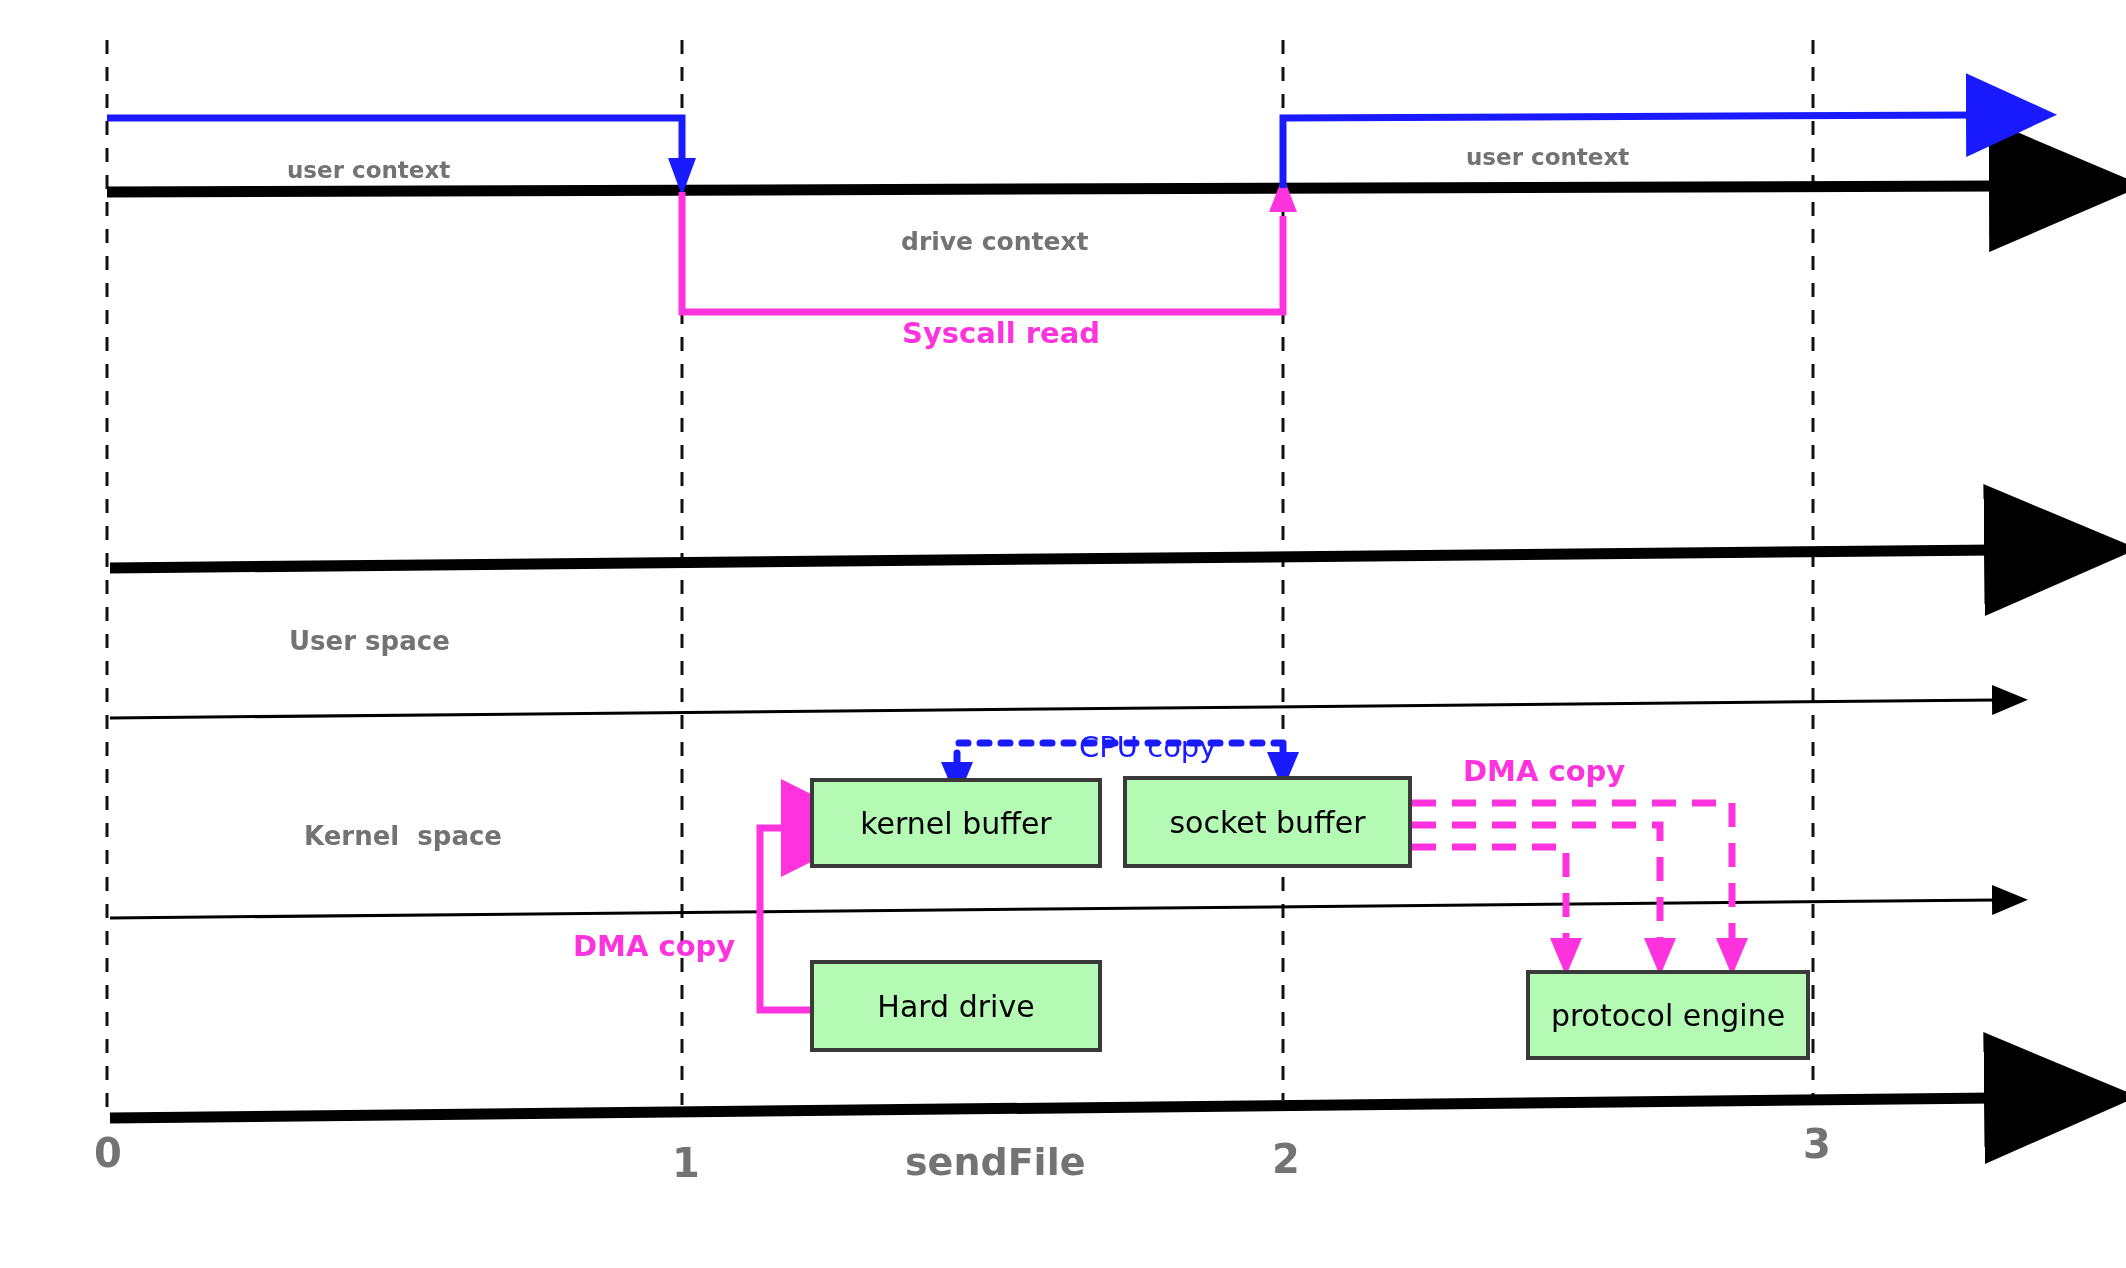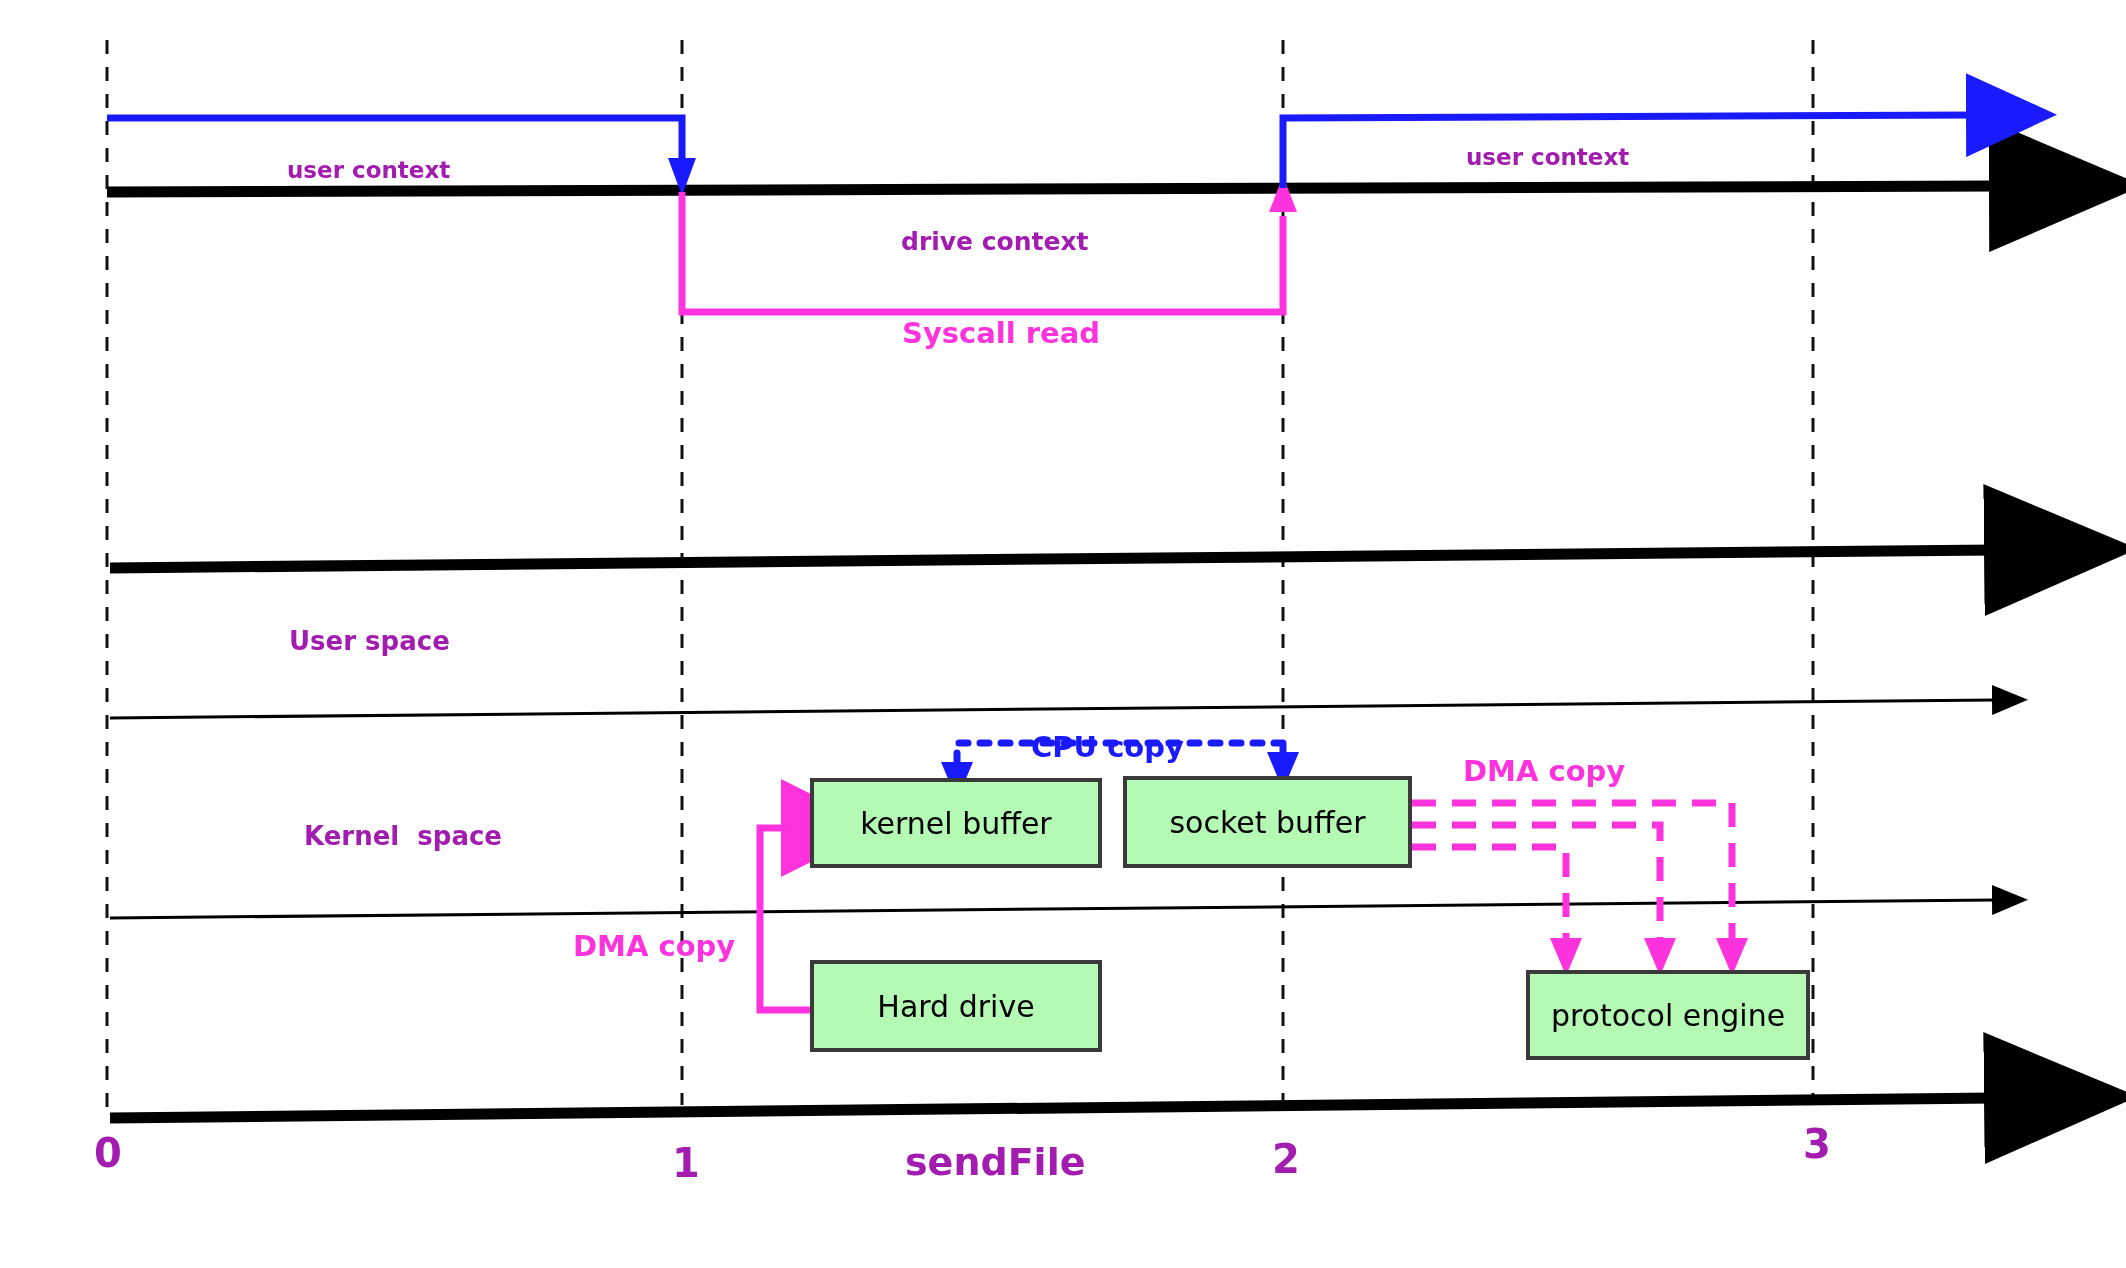--- a/index.html
+++ b/index.html
@@ -1,22 +1,22 @@
 <!DOCTYPE html>
 <html><head>
 <meta charset="utf-8">
 <style>
   html,body{margin:0;padding:0;background:#ffffff;}
   body{font-family:"DejaVu Sans","Liberation Sans",sans-serif;}
   #stage{position:relative;width:2126px;height:1268px;background:#ffffff;overflow:hidden;}
   svg.layer{position:absolute;left:0;top:0;width:2126px;height:1268px;}
   .lbl{position:absolute;white-space:pre;font-family:"DejaVu Sans","Liberation Sans",sans-serif;}
-  .lbl-black{color:#a21caf;font-weight:700;}
+  .lbl-black{color:#737373;font-weight:700;}
   .lbl-mag{color:#ff33dd;font-weight:700;}
-  .lbl-blue{color:#1a1aff;font-weight:700;}
+  .lbl-blue{color:#1a1aff;font-weight:400;margin-left:48px;}
   .boxtext{position:absolute;display:flex;align-items:center;justify-content:center;
            color:#000;font-weight:400;white-space:nowrap;}
 </style>
 </head>
 <body>
 
 <div id="stage">
 
   <svg class="layer" viewBox="0 0 2126 1268">
     <defs>

